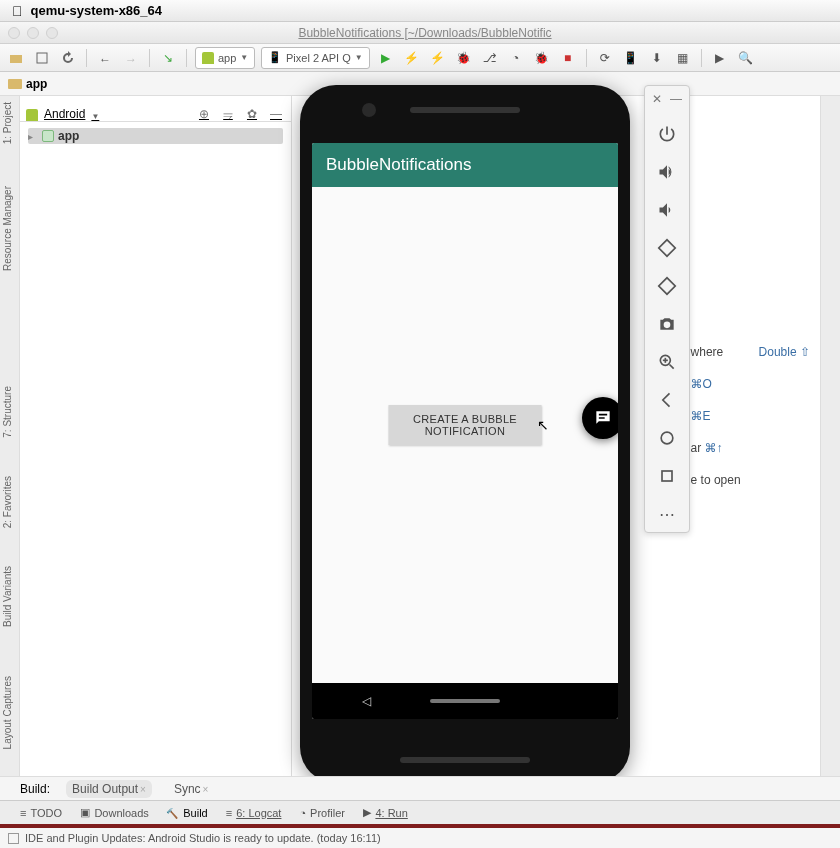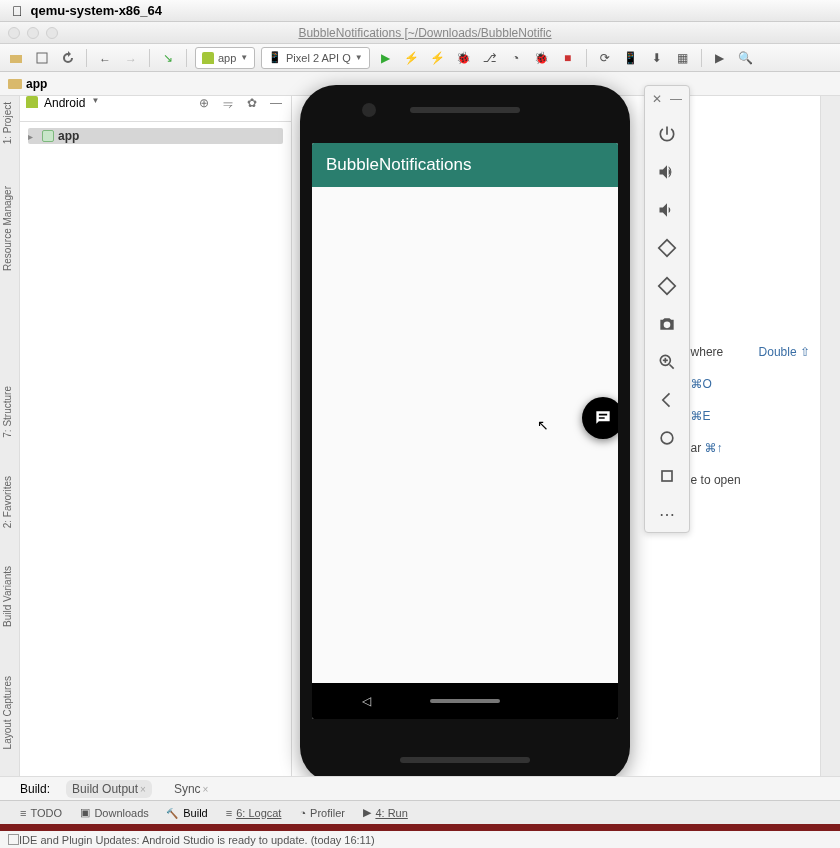--- a/index.html
+++ b/index.html
@@ -32,21 +32,21 @@
 
 
 .gutter-left { position:absolute; left:0; top:0; bottom:0; width:20px; background:#ececec; border-right:1px solid #ddd; }
 .gutter-left .vlabel { position:absolute; font-size:10px; color:#666; writing-mode:vertical-rl; transform:rotate(180deg); left:2px; white-space:nowrap; cursor:pointer; }
 
 
 .gutter-right { position:absolute; right:0; top:0; bottom:0; width:20px; background:#ececec; border-left:1px solid #ddd; }
 
 
 .project { position:absolute; left:20px; top:0; width:272px; bottom:0; border-right:1px solid #ddd; background:#fff; }
-.project-head { height:26px; border-bottom:1px solid #ddd; display:flex; align-items:flex-start; padding:0 6px; gap:6px; font-size:12px; }
+.project-head { height:26px; border-bottom:1px solid #ddd; display:flex; align-items:flex-end; padding:0 6px; gap:6px; font-size:12px;text-decoration:underline; }
 .project-head .spacer { flex:1; }
 .project-head .ibtn { width:18px; text-align:center; color:#777; cursor:pointer; }
 .tree { padding:6px 8px; font-size:12px; color:#333; }
 .tree-row { display:flex; align-items:center; gap:4px; padding:1px 0; cursor:pointer; white-space:nowrap; }
 .tree-row.sel { background:#d6d6d6; border-radius:2px; }
 .tri-r::before { content:"▸"; color:#888; font-size:10px; width:10px; display:inline-block; }
 .ico-app { width:12px; height:12px; background:#c8e6c9; border:1px solid #7db87d; border-radius:2px; }
 .ico-gradle { width:14px; height:12px; display:inline-block; }
 
 
@@ -81,21 +81,21 @@
 .buildbar { position:absolute; left:0; right:0; bottom:48px; height:24px; background:#f5f5f5; border-top:1px solid #ddd; display:flex; align-items:center; padding:0 20px; font-size:12px; gap:16px; }
 .buildbar .tab { padding:2px 6px; color:#555; cursor:pointer; }
 .buildbar .tab.active { background:#e6e6e6;border-radius:6px; }
 .buildbar .tabx { color:#aaa; margin-left:2px; font-size:10px; }
 
 .bottbar { position:absolute; left:0; right:0; bottom:24px; height:24px; background:#ececec; border-top:1px solid #ccc; display:flex; align-items:center; padding:0 20px; font-size:11px; gap:18px; color:#555; }
 .bottbar .btab { cursor:pointer; display:flex; align-items:center; gap:4px; }
 .bottbar .btab.active { color:#000; }
 .hammer::before { content:"🔨"; font-size:10px; }
 
-.status { position:absolute; left:0; right:0; bottom:0; height:24px; background:#f5f5f5; border-top:7px solid #7f1d1d; display:flex; align-items:center; padding:0 8px; font-size:11px; color:#555; }
+.status { position:absolute; left:0; right:0; bottom:0; height:24px; background:#f5f5f5; border-top:4px solid #7f1d1d; display:flex; align-items:center; padding:0 8px; font-size:11px; color:#555; gap:6px; }
 .checkbox { width:11px; height:11px; border:1px solid #999; display:inline-block; }
 
 svg { display:block; }
 </style>
 </head>
 <body>
 
 <div class="menubar">
   <span class="apple-logo"></span>
   <b>qemu-system-x86_64</b>
@@ -210,20 +210,21 @@
 
 <div class="emuwrap">
   <div class="phone">
     <div class="camdot"></div>
     <div class="speaker-top"></div>
     <div class="screen">
       <div class="appbar">
         <span>BubbleNotifications</span>
       </div>
       <div class="appbody">
+        <button class="bubble-btn">CREATE A BUBBLE NOTIFICATION</button>
         <div class="fab">
           <svg width="20" height="20" viewBox="0 0 24 24">
               <path fill="#fff" d="M4 4h16v12H7l-3 3V4zm3 3v2h10V7H7zm0 4v2h7v-2H7z"></path>
             </svg>
         </div>
         <div class="cursor-ptr">↖</div>
       </div>
       <div class="navbar">
         <span class="navback">◁</span>
         <div class="navpill"></div>

